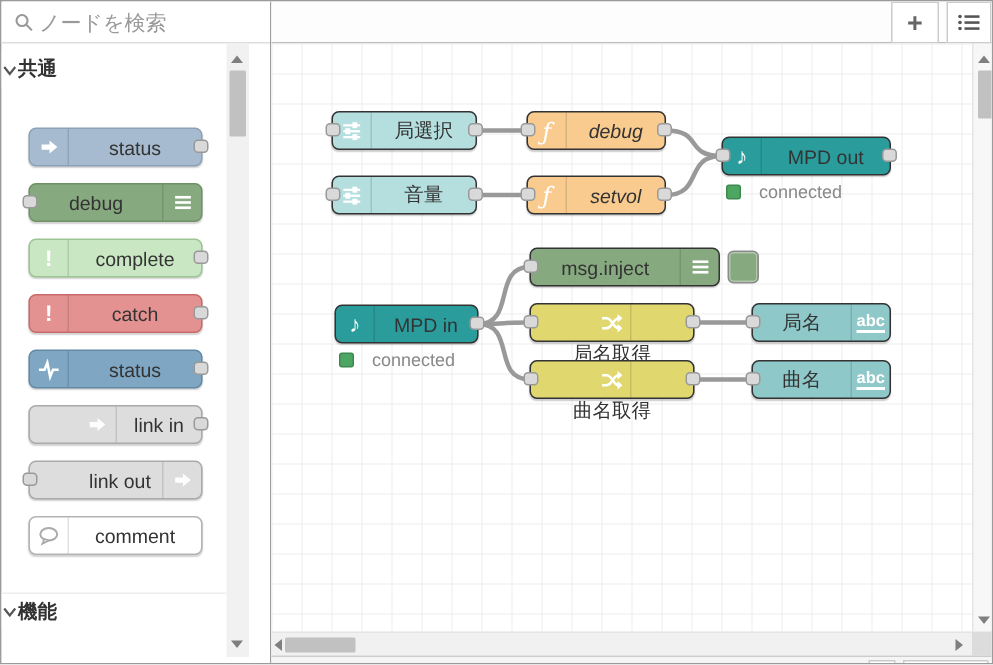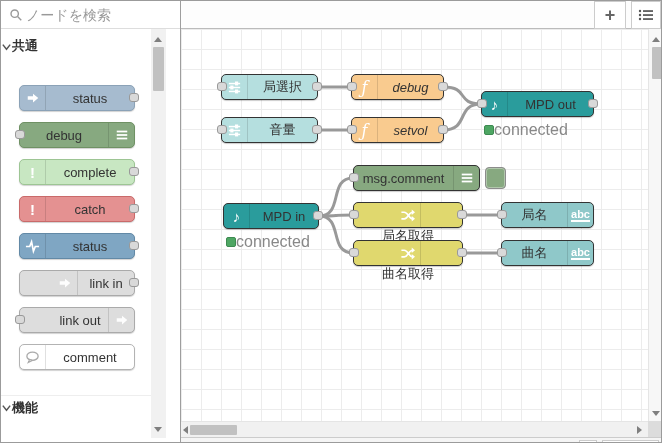--- a/index.html
+++ b/index.html
@@ -81,22 +81,22 @@
                      linear-gradient(90deg,#ececec 1px, transparent 1px);
     background-size:20px 20px; overflow:hidden; }
   .wires { position:absolute; left:0; top:0; }
   .wires path { stroke:#999; stroke-width:3; fill:none; }
 
   .fnode { position:absolute; height:26px; border:1px solid; border-radius:5px;
     box-shadow:0 1px 1px rgba(0,0,0,0.2); display:flex; align-items:center;
     font-size:13px; color:#333; cursor:move; }
   .fnode .nlabel { flex:1; text-align:center; padding:0 4px; white-space:nowrap; }
   .italic { font-style:italic; }
-  .nstatus { position:absolute; left:2px; top:29px; display:flex; align-items:center; gap:0;
-    font-size:16px; color:#888; white-space:nowrap; }
+  .nstatus { position:absolute; left:2px; top:29px; display:flex; align-items:center; gap:12px;
+    font-size:12px; color:#888; white-space:nowrap; }
   .sdot { width:10px; height:10px; background:#4ea663; border:1px solid #3d8a51; border-radius:2px; }
   .dbg-toggle { position:absolute; left:304px; top:138px; width:21px; height:22px;
     background:#87a980; border:1px solid #8c8c8c; border-radius:4px;
     box-shadow:inset 0 0 0 1px rgba(255,255,255,0.35); cursor:pointer; }
 
   
   .v-track { position:absolute; left:467px; top:28px; width:15px; height:392px;
     background:#f7f7f7; border-left:1px solid #e5e5e5; }
   .h-track { position:absolute; left:0; top:420px; width:467px; height:16px;
     background:#f1f1f1; border-top:1px solid #e5e5e5; }
@@ -300,21 +300,21 @@
         <span class="nlabel">MPD out</span>
         <span class="port port-in"></span>
         <span class="port port-out"></span>
         <span class="nstatus">
           <span class="sdot"></span>
           <span>connected</span>
         </span>
       </div>
 
       <div class="fnode c-debug" style="left:172px;top:136px;width:127px">
-        <span class="nlabel">msg.comment</span>
+        <span class="nlabel">msg.inject</span>
         <span class="picon icon-right">
           <svg width="14" height="14" viewBox="0 0 16 16">
             <rect x="2" y="3" width="12" height="2" fill="#fff"></rect>
               <rect x="2" y="7" width="12" height="2" fill="#fff"></rect>
               <rect x="2" y="11" width="12" height="2" fill="#fff"></rect>
           </svg>
         </span>
         <span class="port port-in"></span>
       </div>
       <div class="dbg-toggle"></div>

